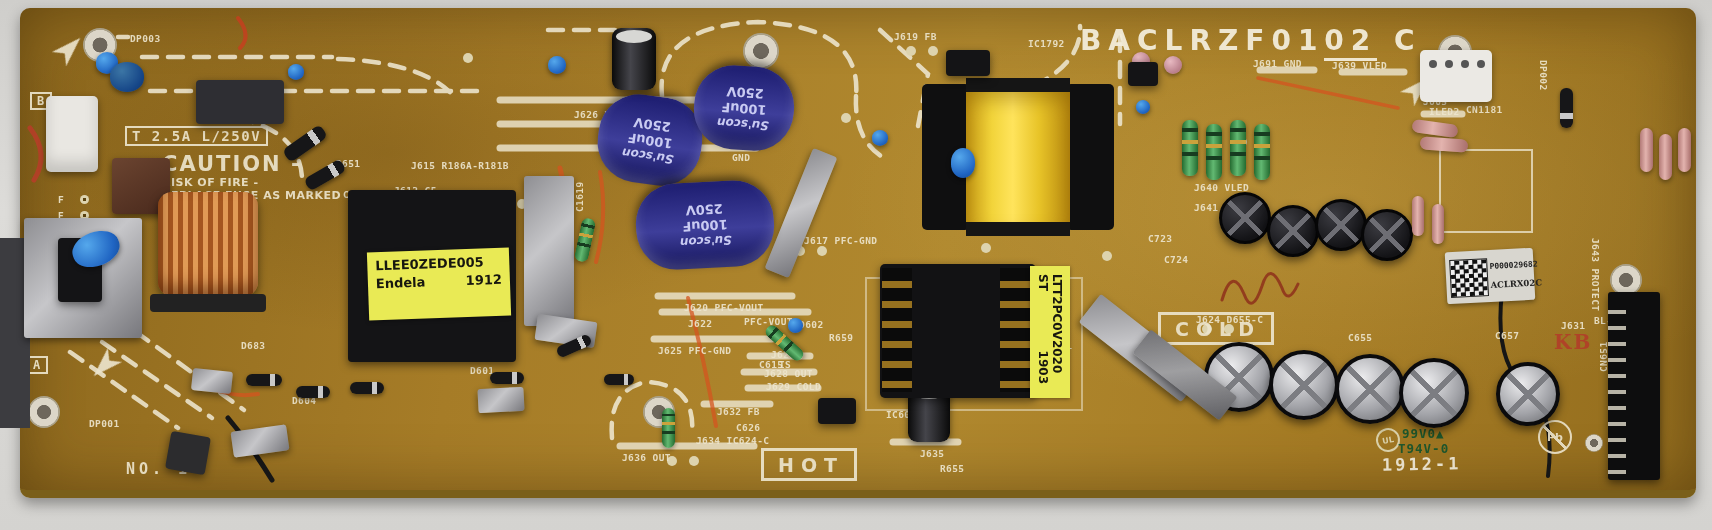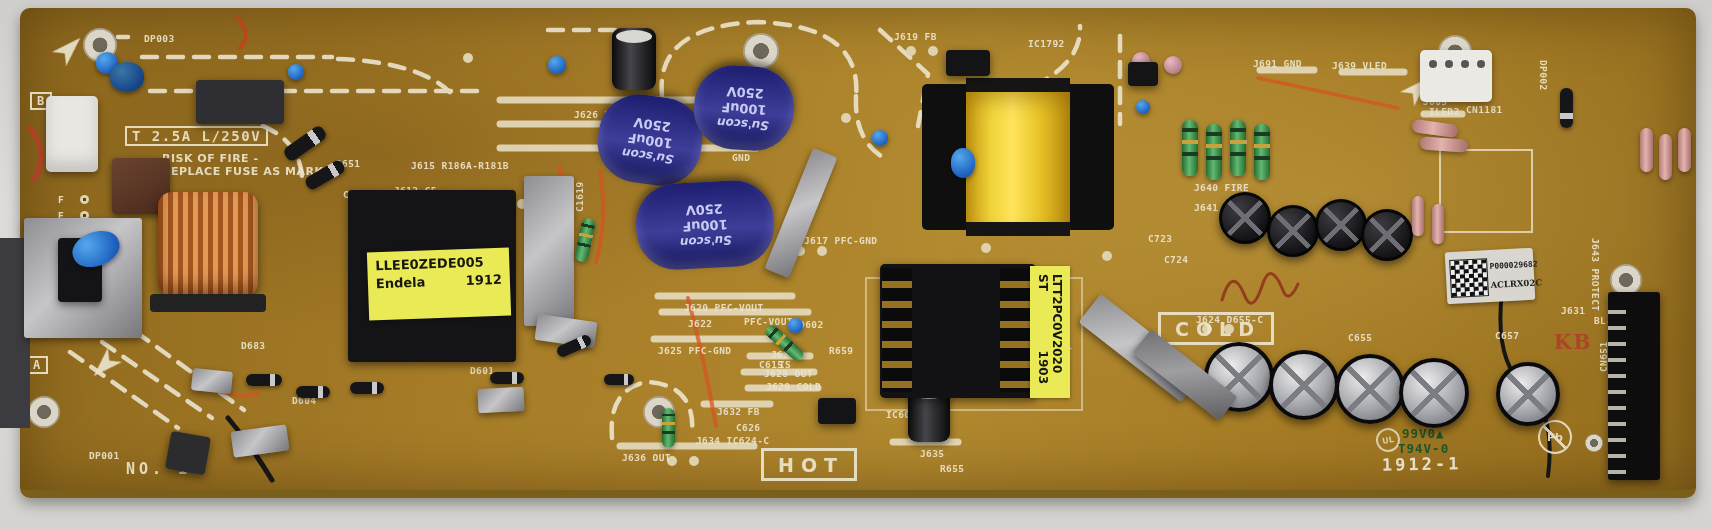--- a/index.html
+++ b/index.html
@@ -302,40 +302,44 @@
   <div class="cmp dv" style="left:1560px;top:88px;height:40px"></div>
 
   <div class="cmp blk" style="left:946px;top:50px;width:44px;height:26px"></div>
   <div class="cmp blk" style="left:818px;top:398px;width:38px;height:26px"></div>
   <div class="cmp blk" style="left:1128px;top:62px;width:30px;height:24px"></div>
   <div class="cmp hs" style="left:478px;top:388px;width:46px;height:24px;transform:rotate(-3deg)"></div>
   <div class="cmp hs" style="left:192px;top:370px;width:40px;height:22px;transform:rotate(6deg)"></div>
   <div class="cmp hs" style="left:232px;top:428px;width:56px;height:26px;transform:rotate(-8deg)"></div>
   <div class="cmp blk" style="left:168px;top:434px;width:40px;height:38px;transform:rotate(10deg);background:#2c2c2e"></div>
 
+  <div class="title" style="left:1080px;top:24px">
+    <span>BACLRZF01</span><span class="u">02</span>&nbsp;<span>C</span>
+  </div>
 
   <span class="sk skbox" style="left:30px;top:92px">B</span>
   <span class="sk skbox" style="left:26px;top:356px">A</span>
 
   <span class="sk v" style="left:38px;top:292px;font-size:11px">TOOL No.</span>
   <span class="sk" style="left:58px;top:194px">F</span>
   <span class="sk" style="left:58px;top:210px">E</span>
   <span class="sk" style="left:58px;top:226px">D</span>
   <span class="sk" style="left:58px;top:242px">C</span>
   <span class="sk" style="left:58px;top:258px">B</span>
   <span class="sk" style="left:58px;top:274px">A</span>
   <div class="pad" style="left:80px;top:195px"></div>
     <div class="pad" style="left:80px;top:211px"></div>
   <div class="pad" style="left:80px;top:227px"></div>
     <div class="pad" style="left:80px;top:243px"></div>
   <div class="pad" style="left:80px;top:259px"></div>
     <div class="pad" style="left:80px;top:275px"></div>
 
   <span class="sk skbox" style="left:125px;top:126px;font-size:14px;letter-spacing:1.5px">T 2.5A L/250V</span>
   <div class="sk" style="left:162px;top:152px">
+    <div class="caut1">CAUTION -</div>
     <div class="caut2">RISK OF FIRE -</div>
     <div class="caut2">REPLACE FUSE AS MARKED</div>
   </div>
 
   <span class="zone" style="left:1158px;top:312px">COLD</span>
   <span class="zone" style="left:761px;top:448px">HOT</span>
   <span class="sk" style="left:126px;top:460px;font-size:15px;letter-spacing:4px">NO. 1</span>
 
   <div class="cmp" style="left:1376px;top:428px;width:20px;height:20px;border:2px solid #d8cfa8;border-radius:50%;color:#d8cfa8;font:700 8px 'DejaVu Sans',sans-serif;display:flex;align-items:center;justify-content:center;transform:rotate(-10deg);z-index:3">UL</div>
   <span class="sk ul" style="left:1402px;top:426px"><span>99V0</span><span>▲</span></span>
@@ -346,22 +350,22 @@
     </div>
   <span class="stampred" style="left:20px;top:296px;transform:rotate(90deg);transform-origin:0 0">KB</span>
   <span class="stampred" style="left:1554px;top:330px">KB</span>
 
   <span class="sk" style="left:1253px;top:58px">J691 GND</span>
   <span class="sk" style="left:1332px;top:60px">J639 VLED</span>
   <span class="sk" style="left:1466px;top:104px">CN1181</span>
   <span class="sk" style="left:1423px;top:96px">J605</span>
   <span class="sk" style="left:1429px;top:106px">ILED2</span>
   <span class="sk v2" style="left:1549px;top:60px">DP002</span>
-  <span class="sk" style="left:144px;top:33px">DP003</span>
-  <span class="sk" style="left:89px;top:450px">DP001</span>
+  <span class="sk" style="left:130px;top:33px">DP003</span>
+  <span class="sk" style="left:89px;top:418px">DP001</span>
   <span class="sk" style="left:616px;top:104px">J637</span>
   <span class="sk" style="left:732px;top:104px">GND</span>
   <span class="sk" style="left:616px;top:128px">J638</span>
   <span class="sk" style="left:732px;top:128px">GND</span>
   <span class="sk" style="left:616px;top:152px">J642</span>
   <span class="sk" style="left:732px;top:152px">GND</span>
   <span class="sk" style="left:574px;top:109px">J626 VCC+17V</span>
   <span class="sk" style="left:1028px;top:38px">IC1792</span>
   <span class="sk" style="left:894px;top:31px">J619 FB</span>
   <span class="sk" style="left:684px;top:302px">J620 PFC-VOUT</span>
@@ -375,31 +379,31 @@
   <span class="sk" style="left:717px;top:406px">J632 FB</span>
   <span class="sk" style="left:736px;top:422px">C626</span>
   <span class="sk" style="left:696px;top:435px">J634 IC624-C</span>
   <span class="sk" style="left:886px;top:409px">IC602</span>
   <span class="sk" style="left:622px;top:452px">J636 OUT</span>
   <span class="sk" style="left:920px;top:448px">J635</span>
   <span class="sk" style="left:940px;top:463px">R655</span>
   <span class="sk" style="left:1196px;top:314px">J624 D655-C</span>
   <span class="sk" style="left:1348px;top:332px">C655</span>
   <span class="sk" style="left:1495px;top:330px">C657</span>
-  <span class="sk" style="left:1561px;top:305px">J631</span>
+  <span class="sk" style="left:1561px;top:320px">J631</span>
   <span class="sk" style="left:1594px;top:315px">BL-ADJ</span>
   <span class="sk v2" style="left:1601px;top:238px">J643 PROTECT</span>
   <span class="sk v" style="left:1598px;top:372px">CN651</span>
-  <span class="sk" style="left:1194px;top:182px">J640 FIRE</span>
+  <span class="sk" style="left:1194px;top:182px">J640 VLED</span>
   <span class="sk" style="left:1194px;top:202px">J641 VLED</span>
   <span class="sk" style="left:1148px;top:233px">C723</span>
   <span class="sk" style="left:1164px;top:254px">C724</span>
   <span class="sk" style="left:1048px;top:340px">C651</span>
   <span class="sk" style="left:793px;top:319px">SD602</span>
-  <span class="sk" style="left:829px;top:345px">R659</span>
+  <span class="sk" style="left:829px;top:332px">R659</span>
   <span class="sk" style="left:759px;top:359px">C615</span>
   <span class="sk" style="left:804px;top:235px">J617 PFC-GND</span>
   <span class="sk v" style="left:574px;top:212px">C1619</span>
   <span class="sk" style="left:343px;top:189px">C1606</span>
   <span class="sk" style="left:381px;top:200px">R1601</span>
   <span class="sk" style="left:411px;top:160px">J615 R186A-R181B</span>
   <span class="sk" style="left:394px;top:185px">J613 C5</span>
   <span class="sk" style="left:241px;top:340px">D683</span>
   <span class="sk" style="left:292px;top:395px">D604</span>
   <span class="sk" style="left:470px;top:365px">D601</span>

